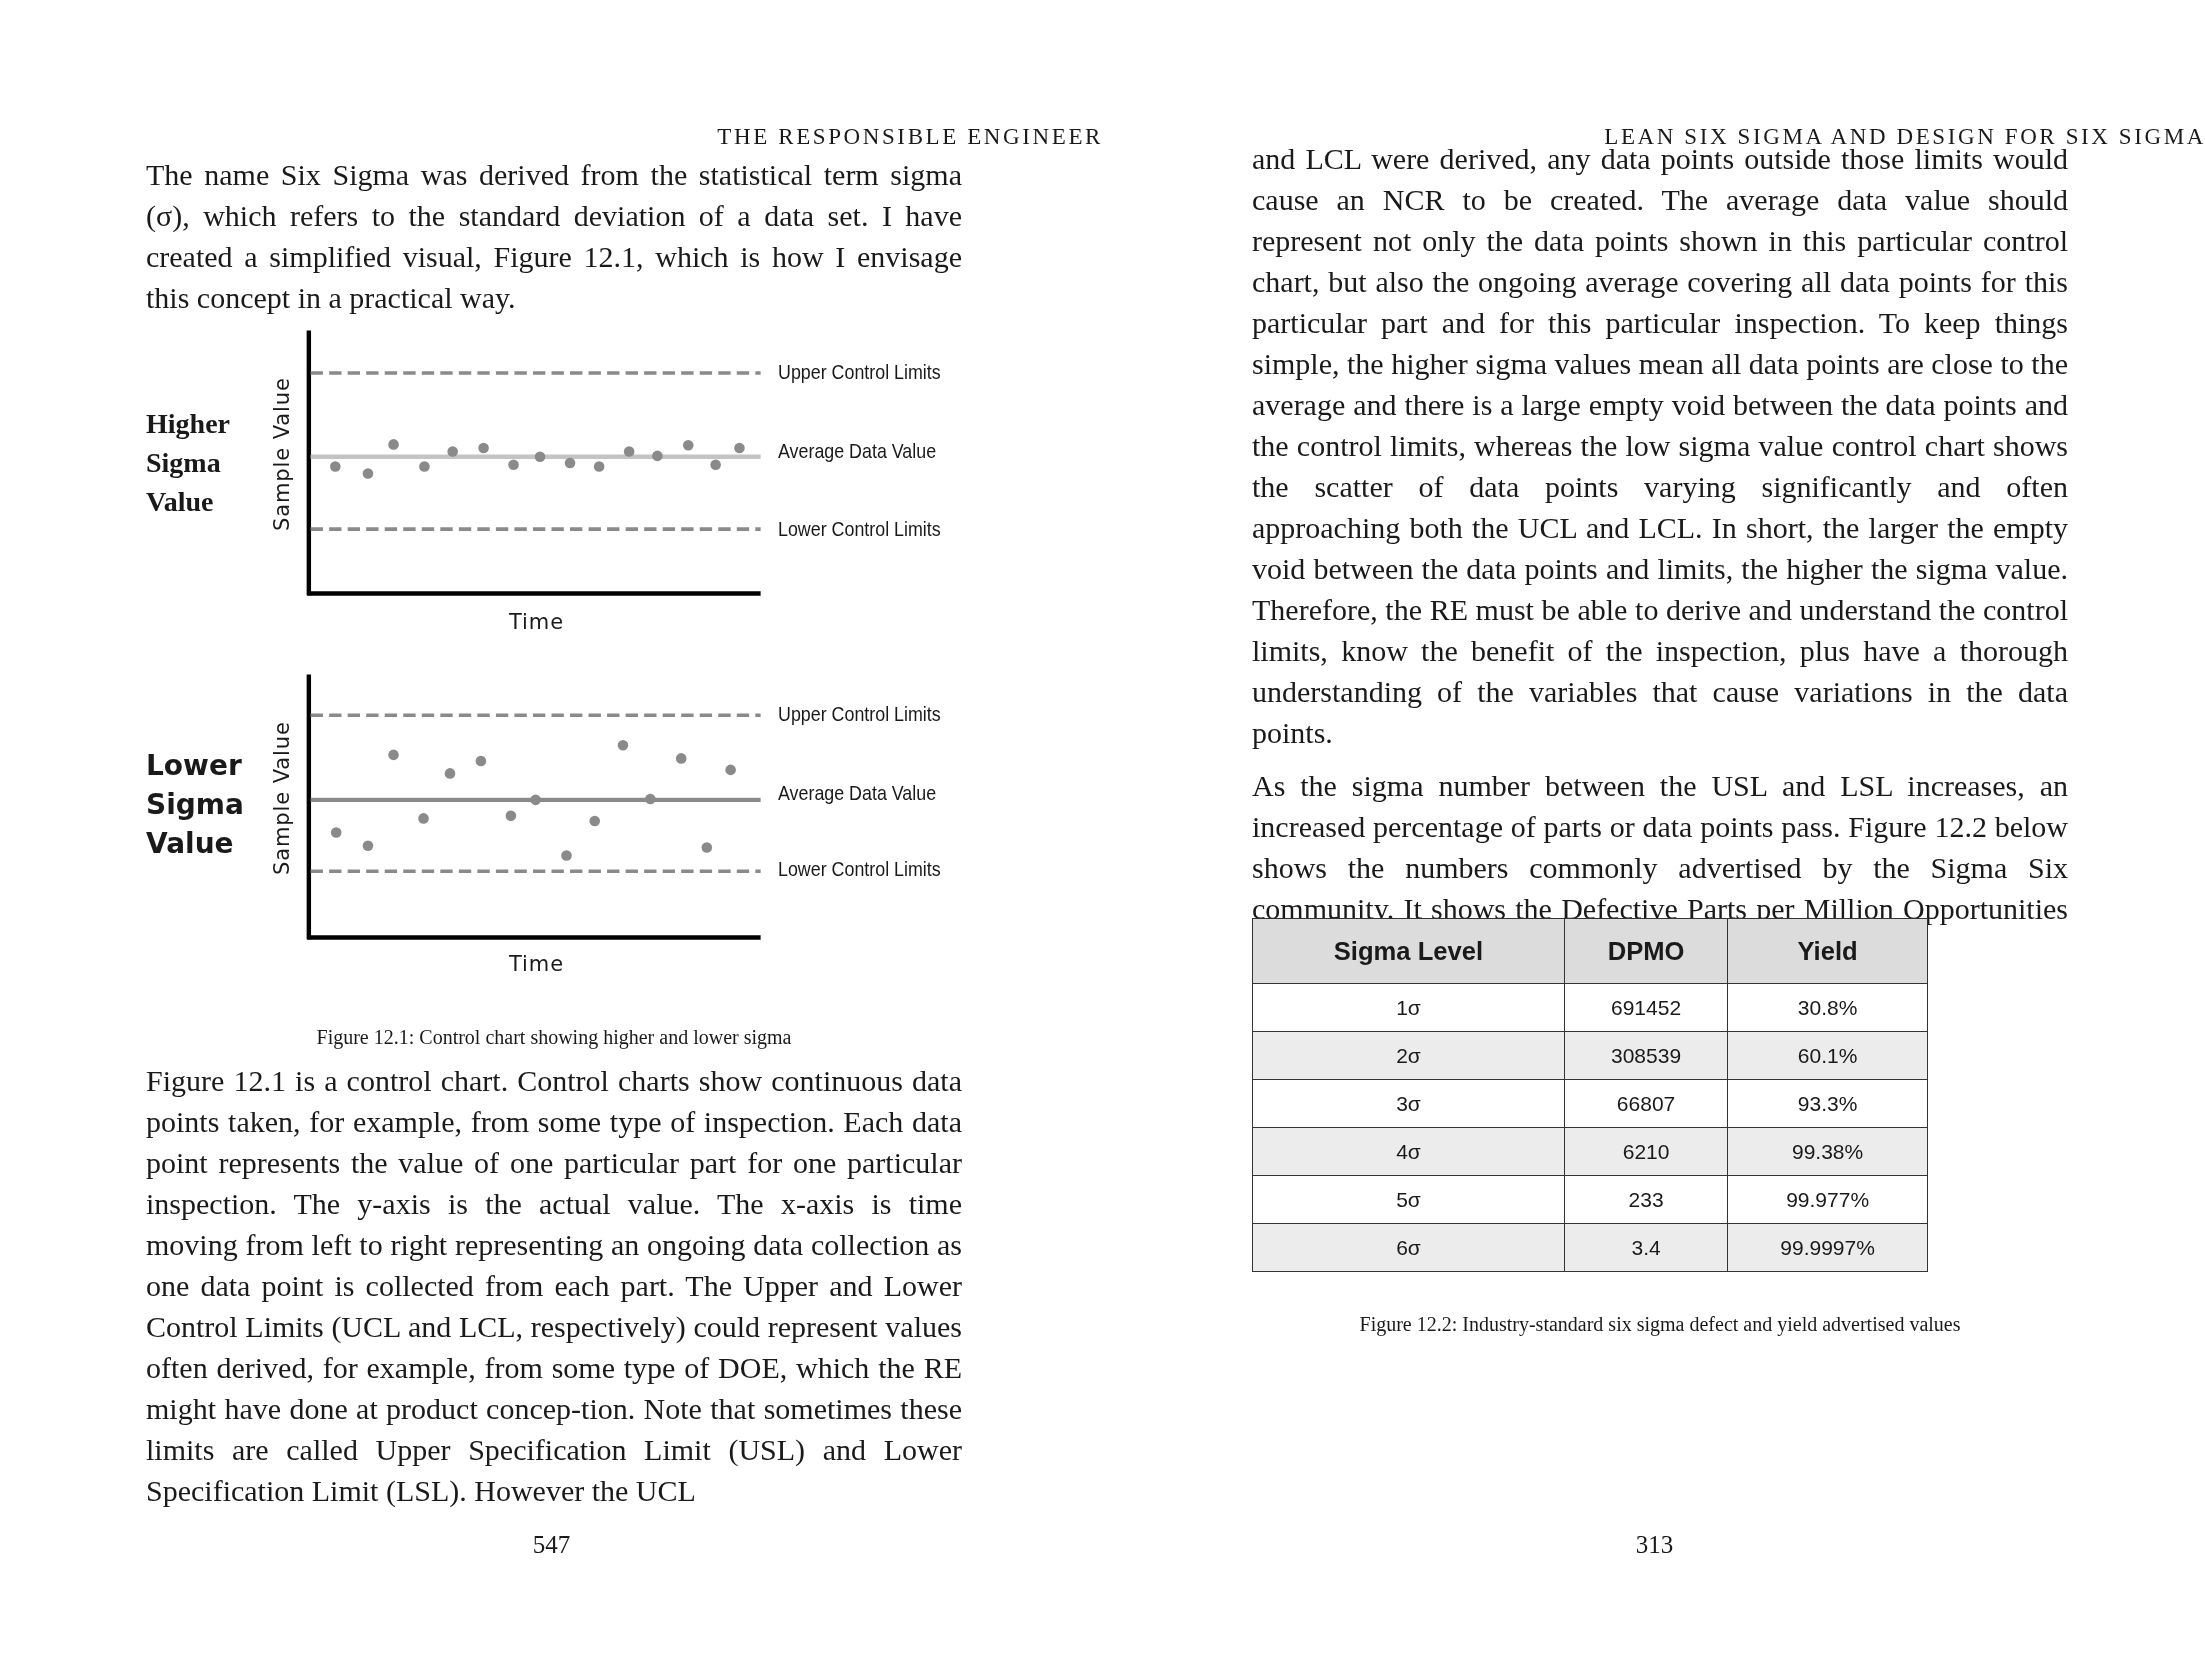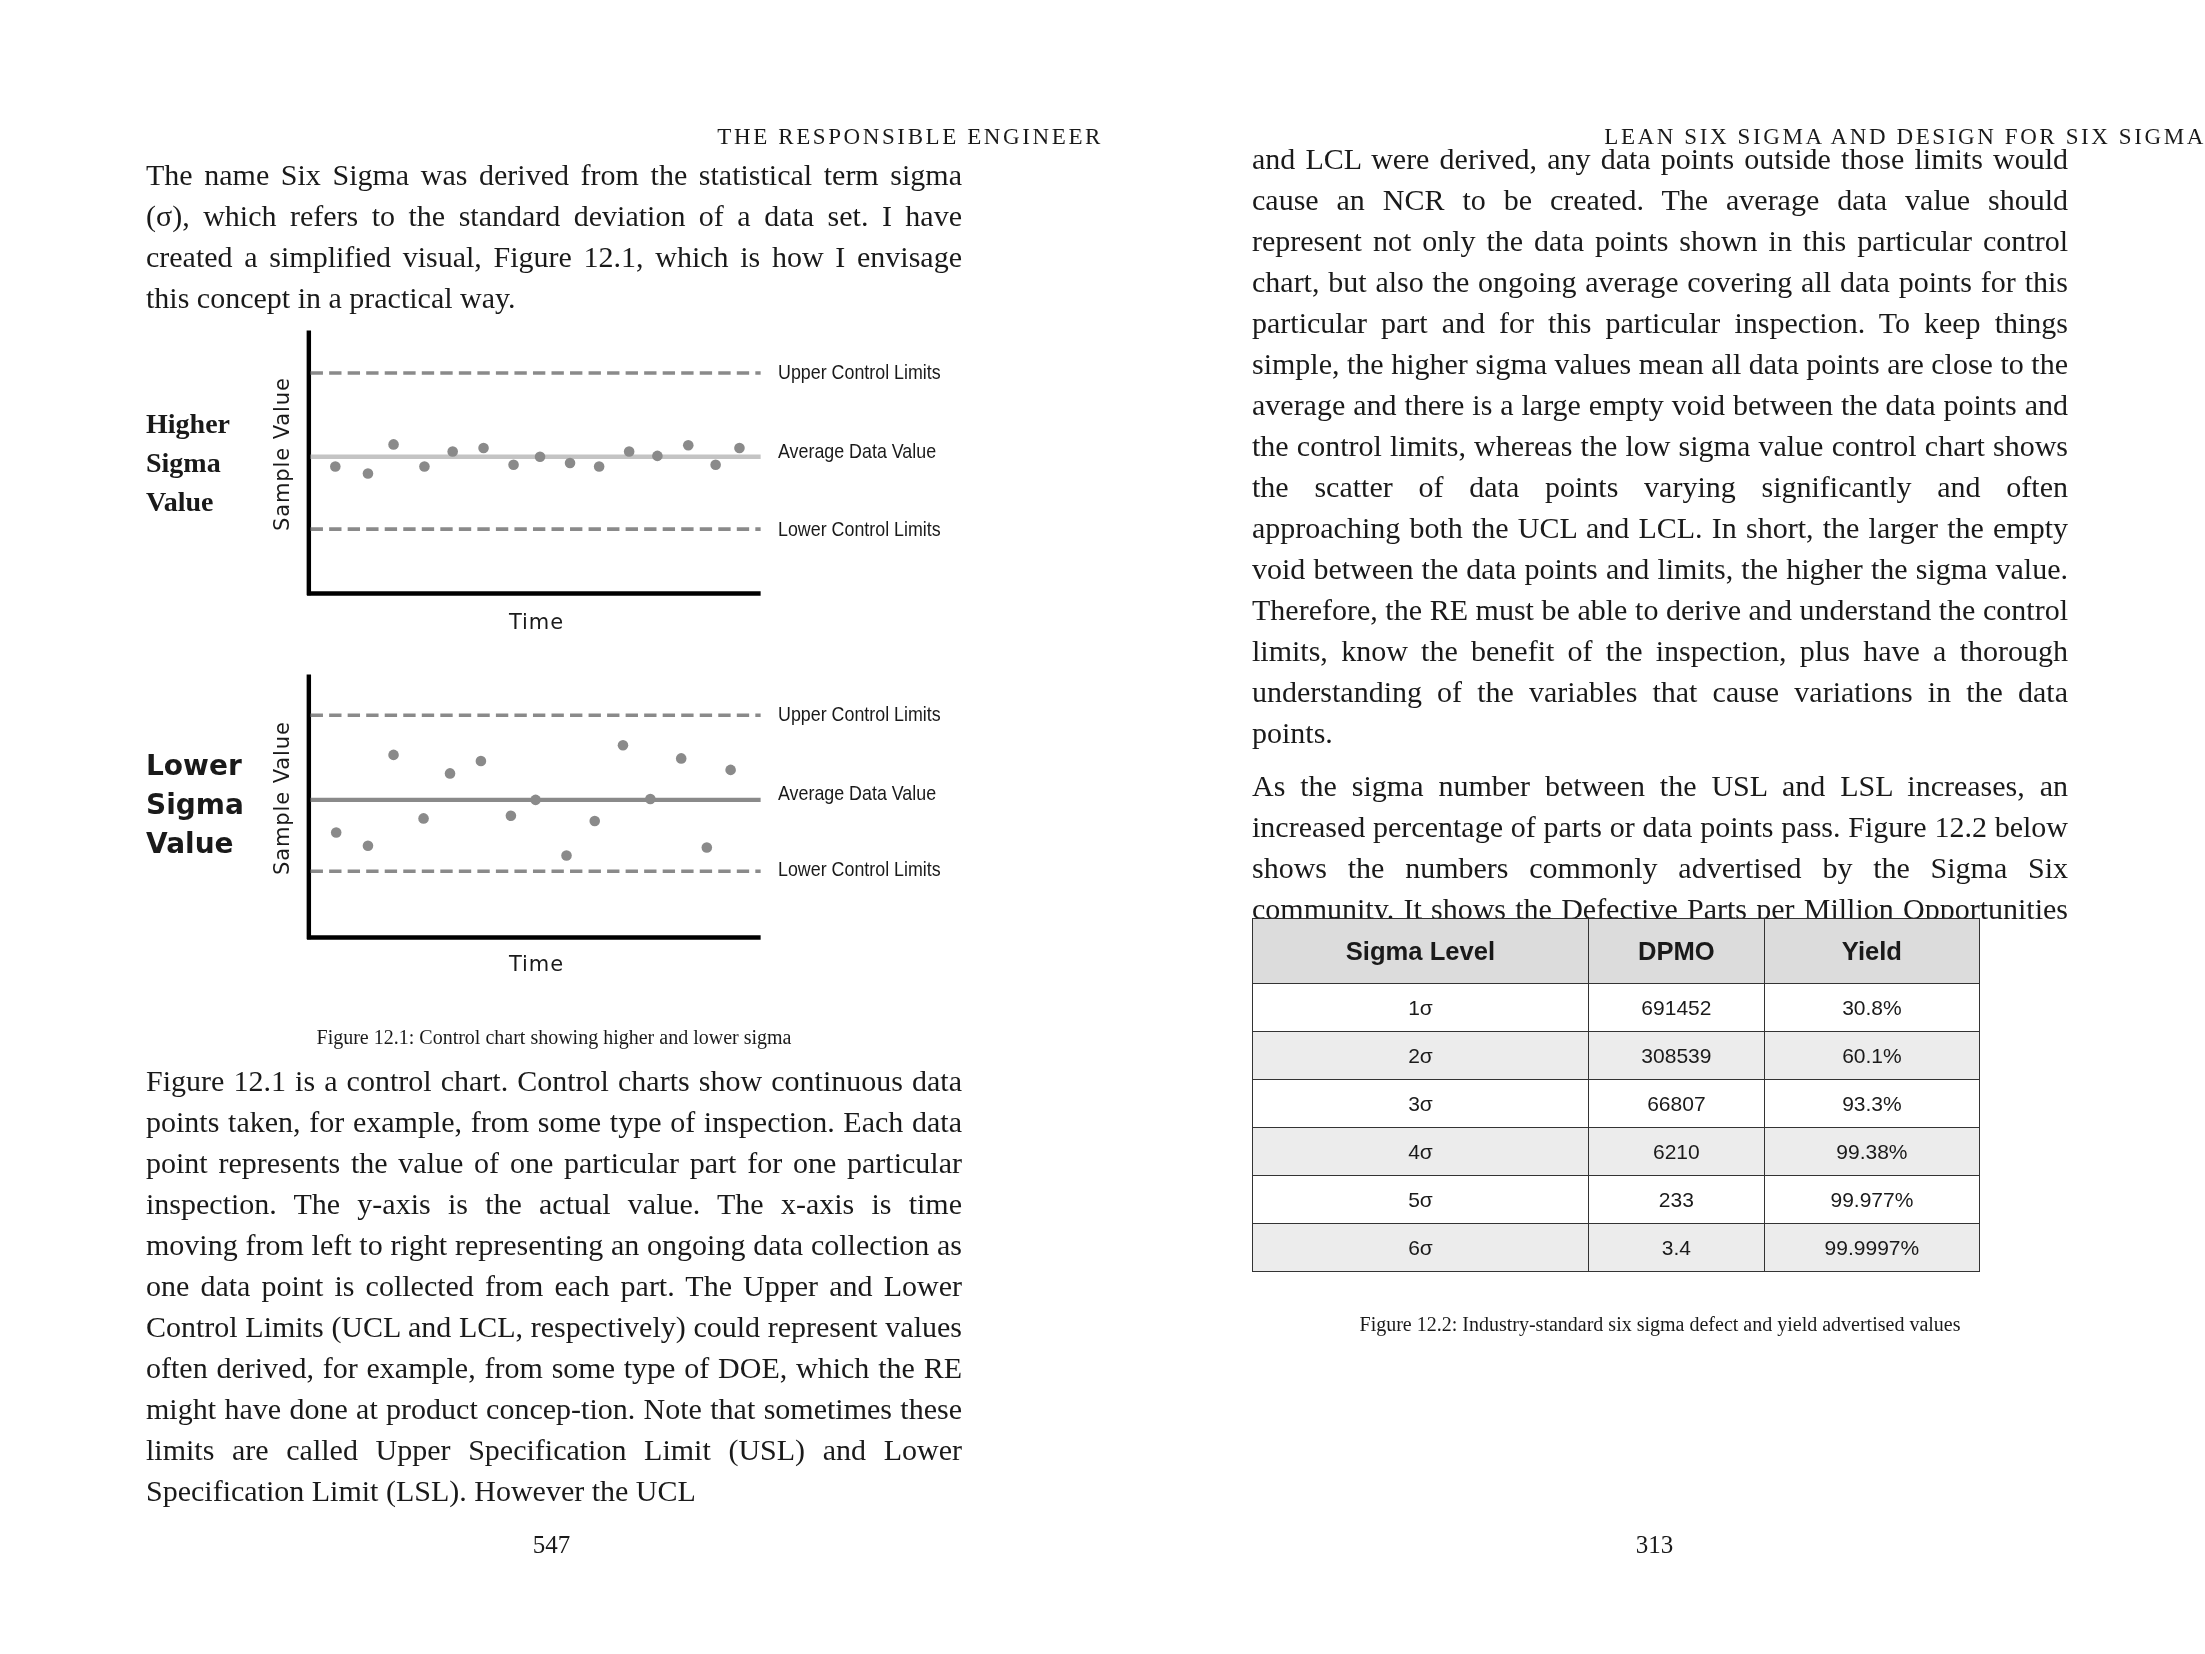--- a/index.html
+++ b/index.html
@@ -16,21 +16,21 @@
   .folio { position:absolute; top:1531px; width:100%; text-align:center; font-family:"Liberation Serif", serif; font-size:25px; }
   .caption { position:absolute; font-family:"Liberation Serif", serif; font-size:20px; text-align:center;margin-top:20px; }
   
   .chart { position:absolute; left:0; width:1103px; }
   .chart svg { position:absolute; left:0; top:0; }
   .sigma-label { position:absolute; left:146px; font-family:"DejaVu Sans", sans-serif; font-weight:bold; font-size:28px; line-height:39px; }
   .ylab { position:absolute; font-family:"DejaVu Sans", sans-serif; font-size:21px; transform:rotate(-90deg); transform-origin:left top; white-space:nowrap; letter-spacing:0.9px; }
   .xlab { position:absolute; font-family:"DejaVu Sans", sans-serif; font-size:21px; letter-spacing:0.9px; }
   .lim { position:absolute; left:778px; font-family:"Liberation Sans", sans-serif; font-size:21px; transform:scaleX(0.85); transform-origin:left center; white-space:nowrap; }
   
-  table.sig { position:absolute; left:149px; top:918px; width:728px; border-collapse:collapse; font-family:"Liberation Sans", sans-serif; }
+  table.sig { position:absolute; left:149px; top:918px; width:676px; border-collapse:collapse; font-family:"Liberation Sans", sans-serif; }
   table.sig th, table.sig td { border:1.8px solid #333; text-align:center; }
   table.sig th { background:#dcdcdc; height:62px; font-size:25.6px; font-weight:bold; }
   table.sig td { height:45px; font-size:21px; }
   table.sig tr.even td { background:#ececec; }
   table.sig tr.odd td { background:#ffffff; }
 </style>
 </head>
 <body>
 
 <div class="page left">

